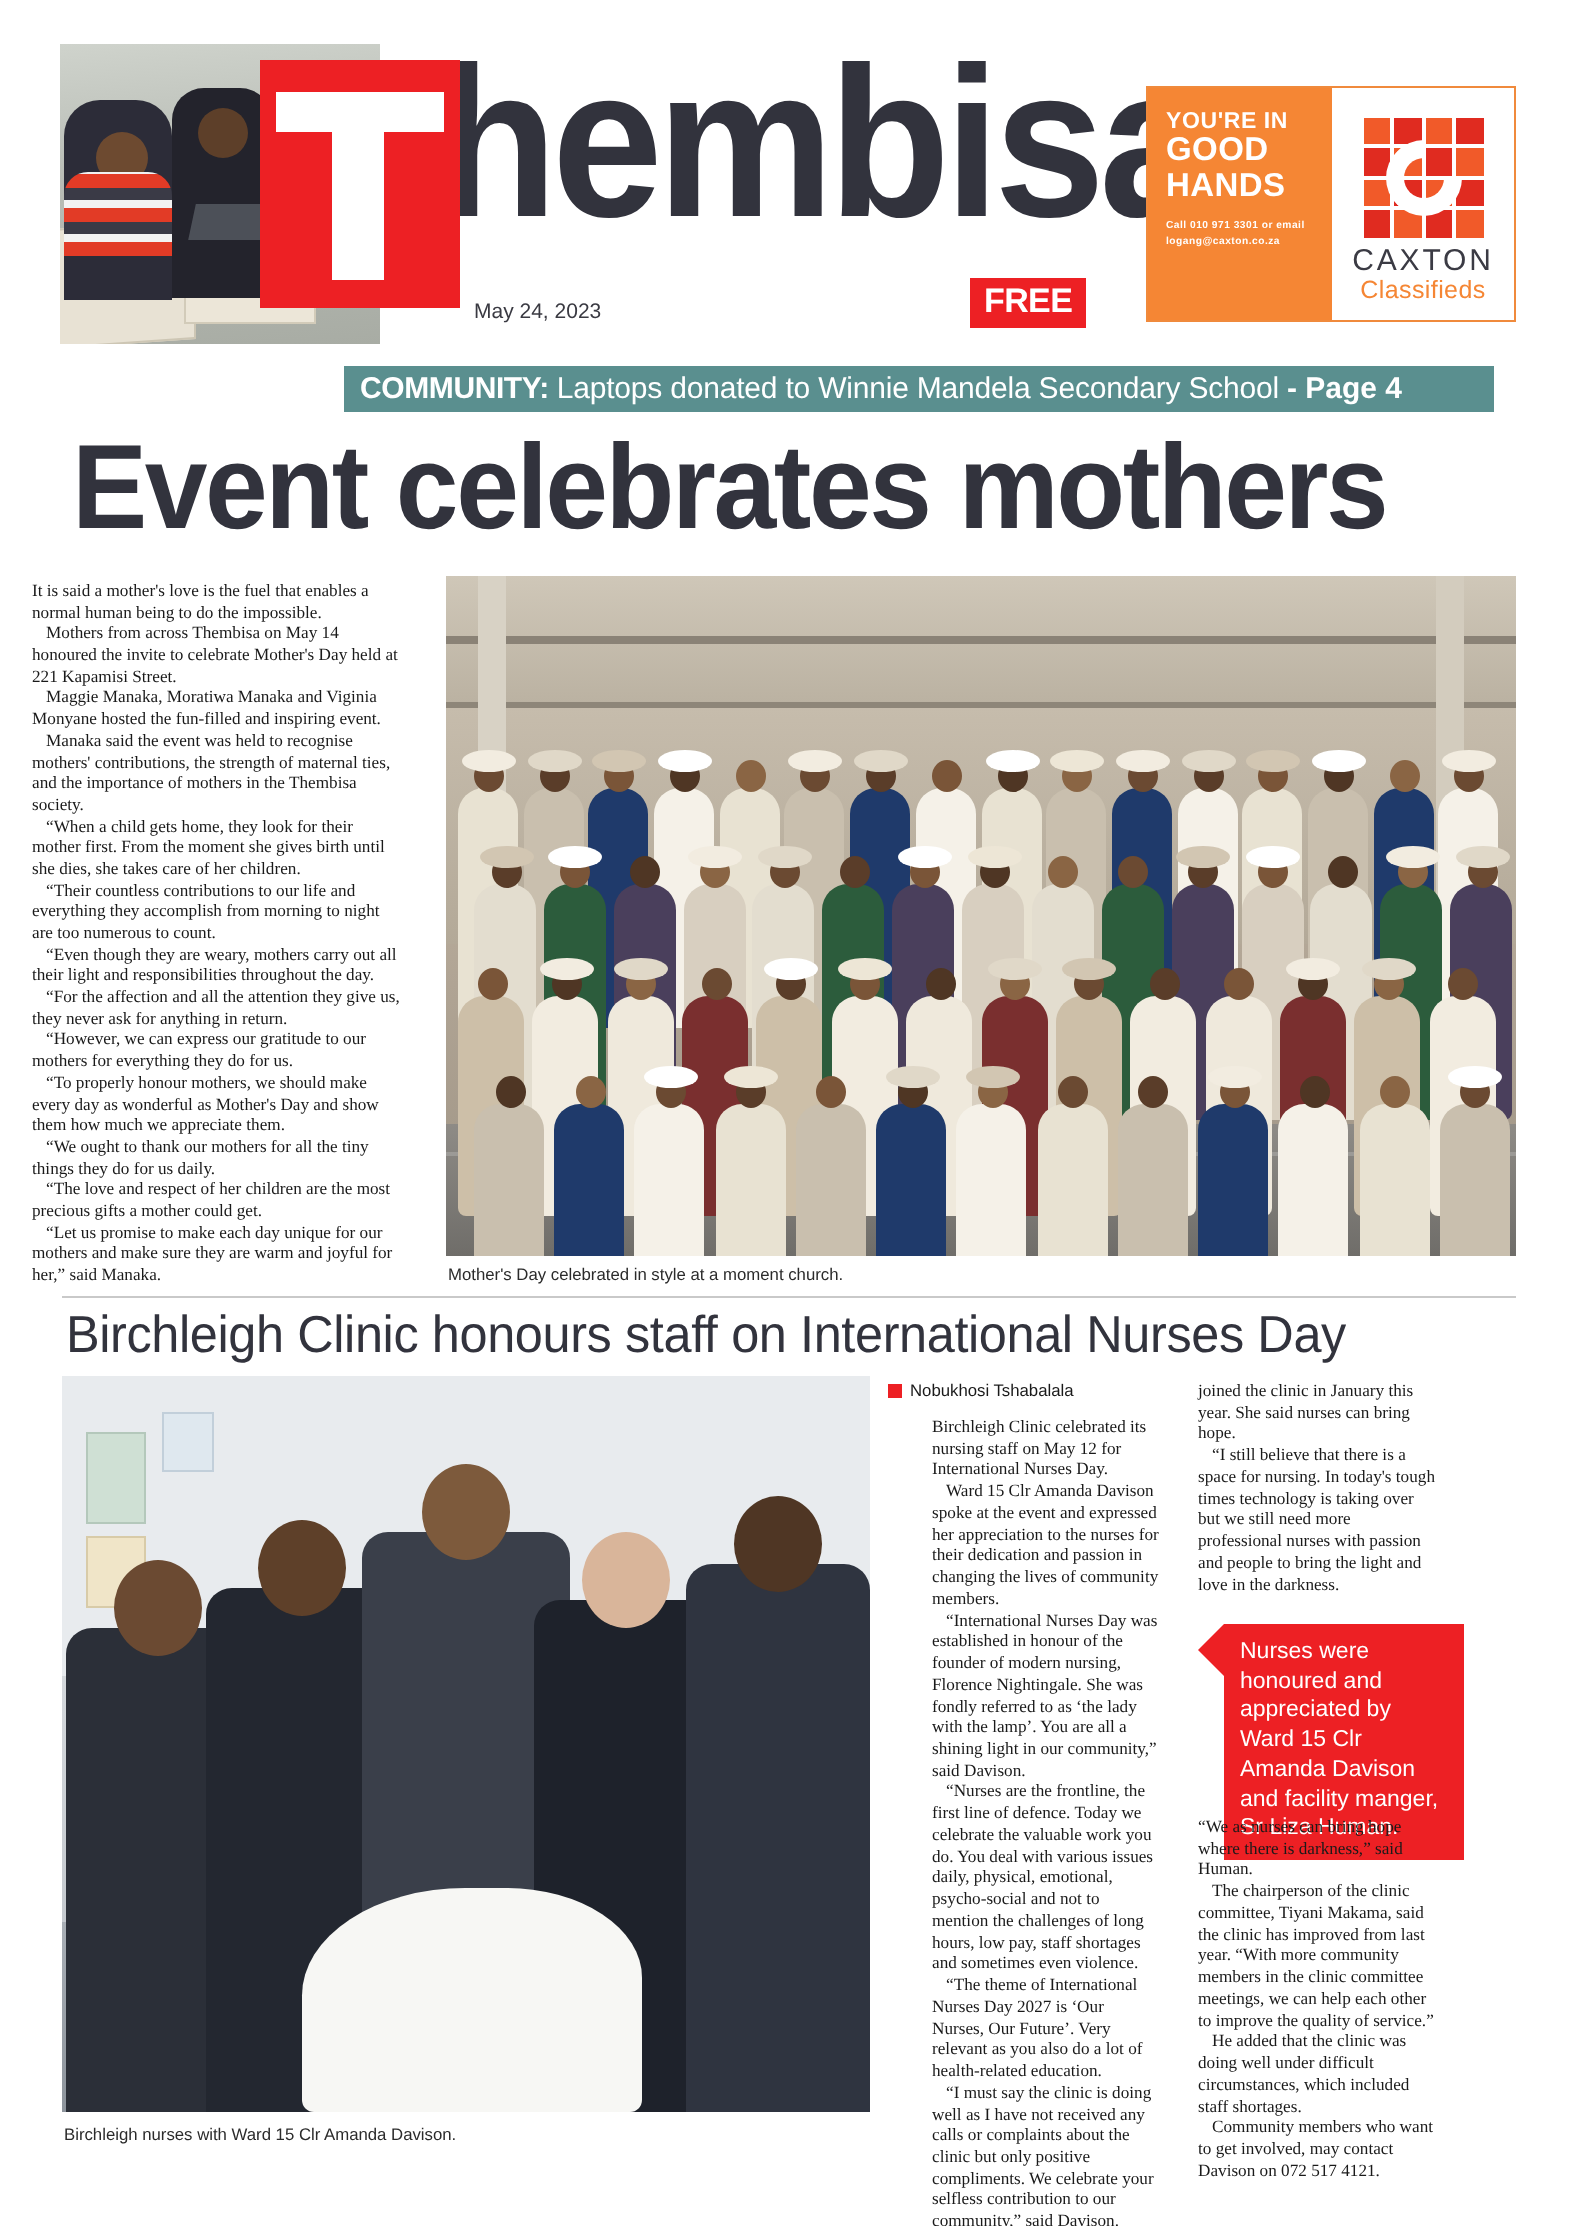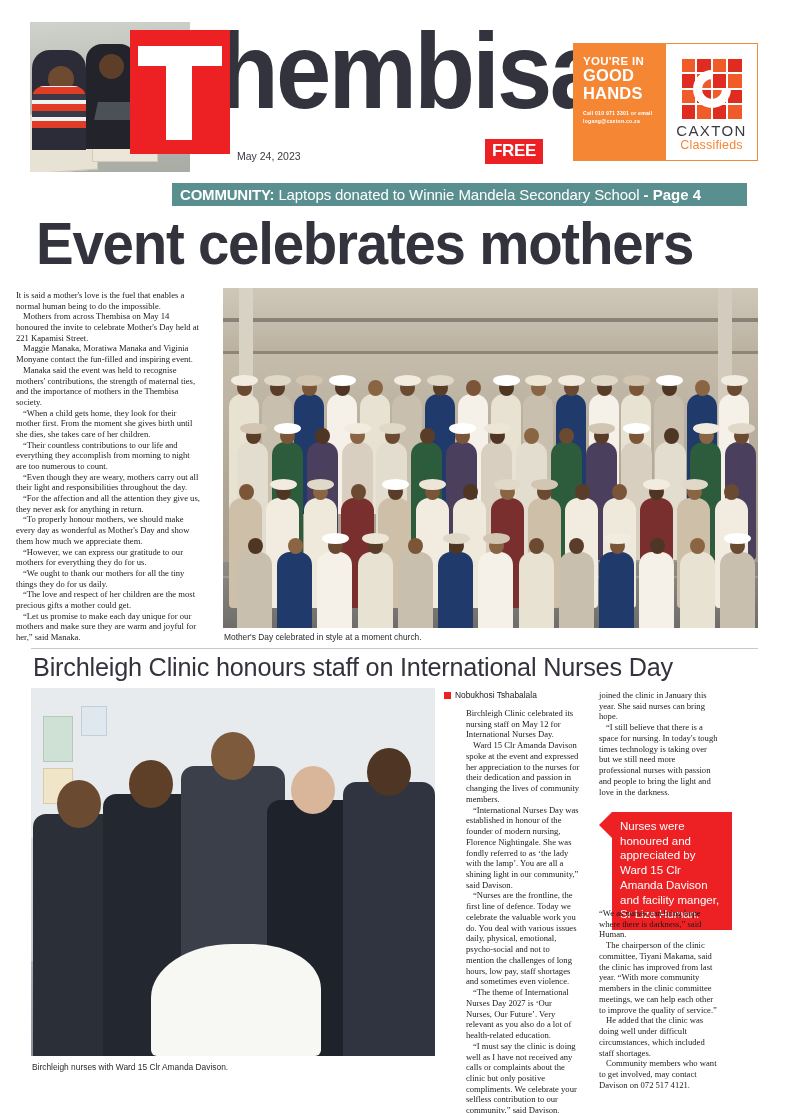--- a/index.html
+++ b/index.html
@@ -445,28 +445,28 @@
     <span class="cb-strong">COMMUNITY:</span>
     <span class="cb-mid">Laptops donated to Winnie Mandela Secondary School</span>
     <span class="cb-page">- Page 4</span>
   </div>
 
   <div class="headline-main">Event celebrates mothers</div>
 
   <div class="story1-col" id="story1-body">
       <p>It is said a mother's love is the fuel that enables a normal human being to do the impossible.</p>
       <p class="ind">Mothers from across Thembisa on May 14 honoured the invite to celebrate Mother's Day held at 221 Kapamisi Street.</p>
-      <p class="ind">Maggie Manaka, Moratiwa Manaka and Viginia Monyane contact the fun-filled and inspiring event.</p>
+      <p class="ind">Maggie Manaka, Moratiwa Manaka and Viginia Monyane hosted the fun-filled and inspiring event.</p>
       <p class="ind">Manaka said the event was held to recognise mothers' contributions, the strength of maternal ties, and the importance of mothers in the Thembisa society.</p>
       <p class="ind">“When a child gets home, they look for their mother first. From the moment she gives birth until she dies, she takes care of her children.</p>
       <p class="ind">“Their countless contributions to our life and everything they accomplish from morning to night are too numerous to count.</p>
       <p class="ind">“Even though they are weary, mothers carry out all their light and responsibilities throughout the day.</p>
       <p class="ind">“For the affection and all the attention they give us, they never ask for anything in return.</p>
+      <p class="ind">“However, we can express our gratitude to our mothers for everything they do for us.</p>
       <p class="ind">“To properly honour mothers, we should make every day as wonderful as Mother's Day and show them how much we appreciate them.</p>
-      <p class="ind">“However, we can express our gratitude to our mothers for everything they do for us.</p>
       <p class="ind">“We ought to thank our mothers for all the tiny things they do for us daily.</p>
       <p class="ind">“The love and respect of her children are the most precious gifts a mother could get.</p>
       <p class="ind">“Let us promise to make each day unique for our mothers and make sure they are warm and joyful for her,” said Manaka.</p>
     </div>
 
   <div class="story1-photo">
     <div class="s1-bg"></div>
     <div class="s1-roof"></div>
     <div class="s1-wall"></div>
     <div class="s1-pillarL"></div>

